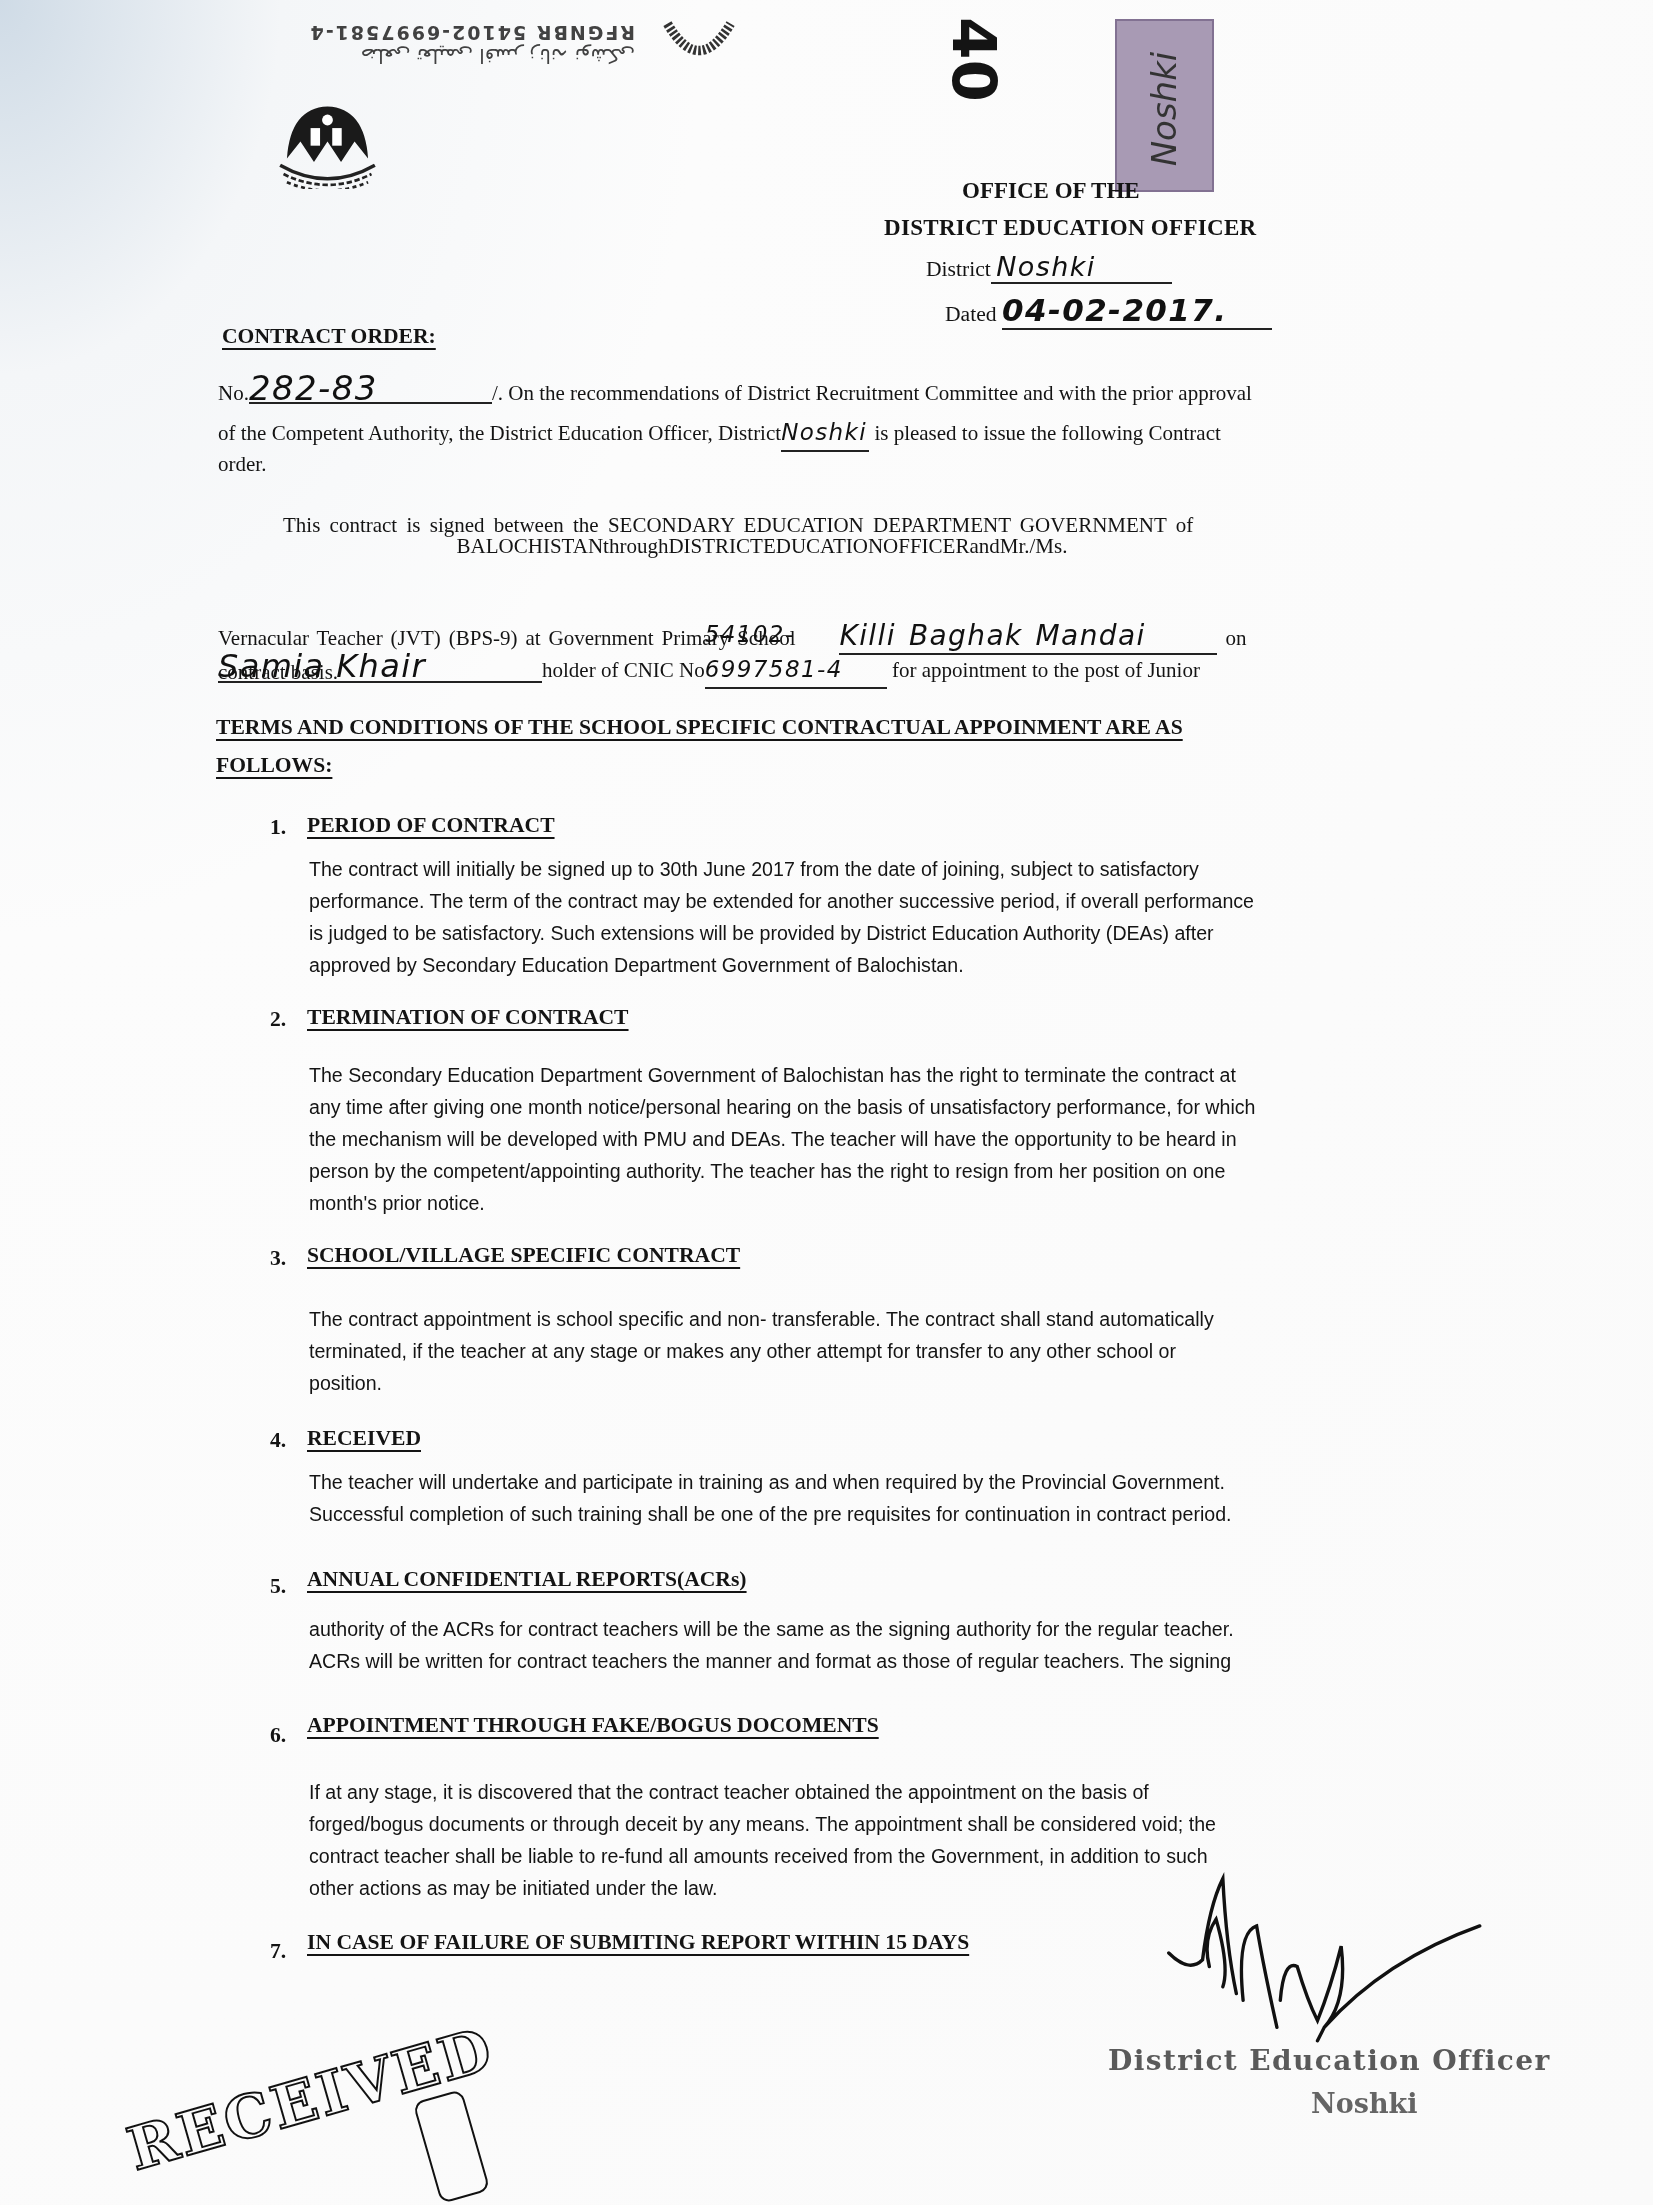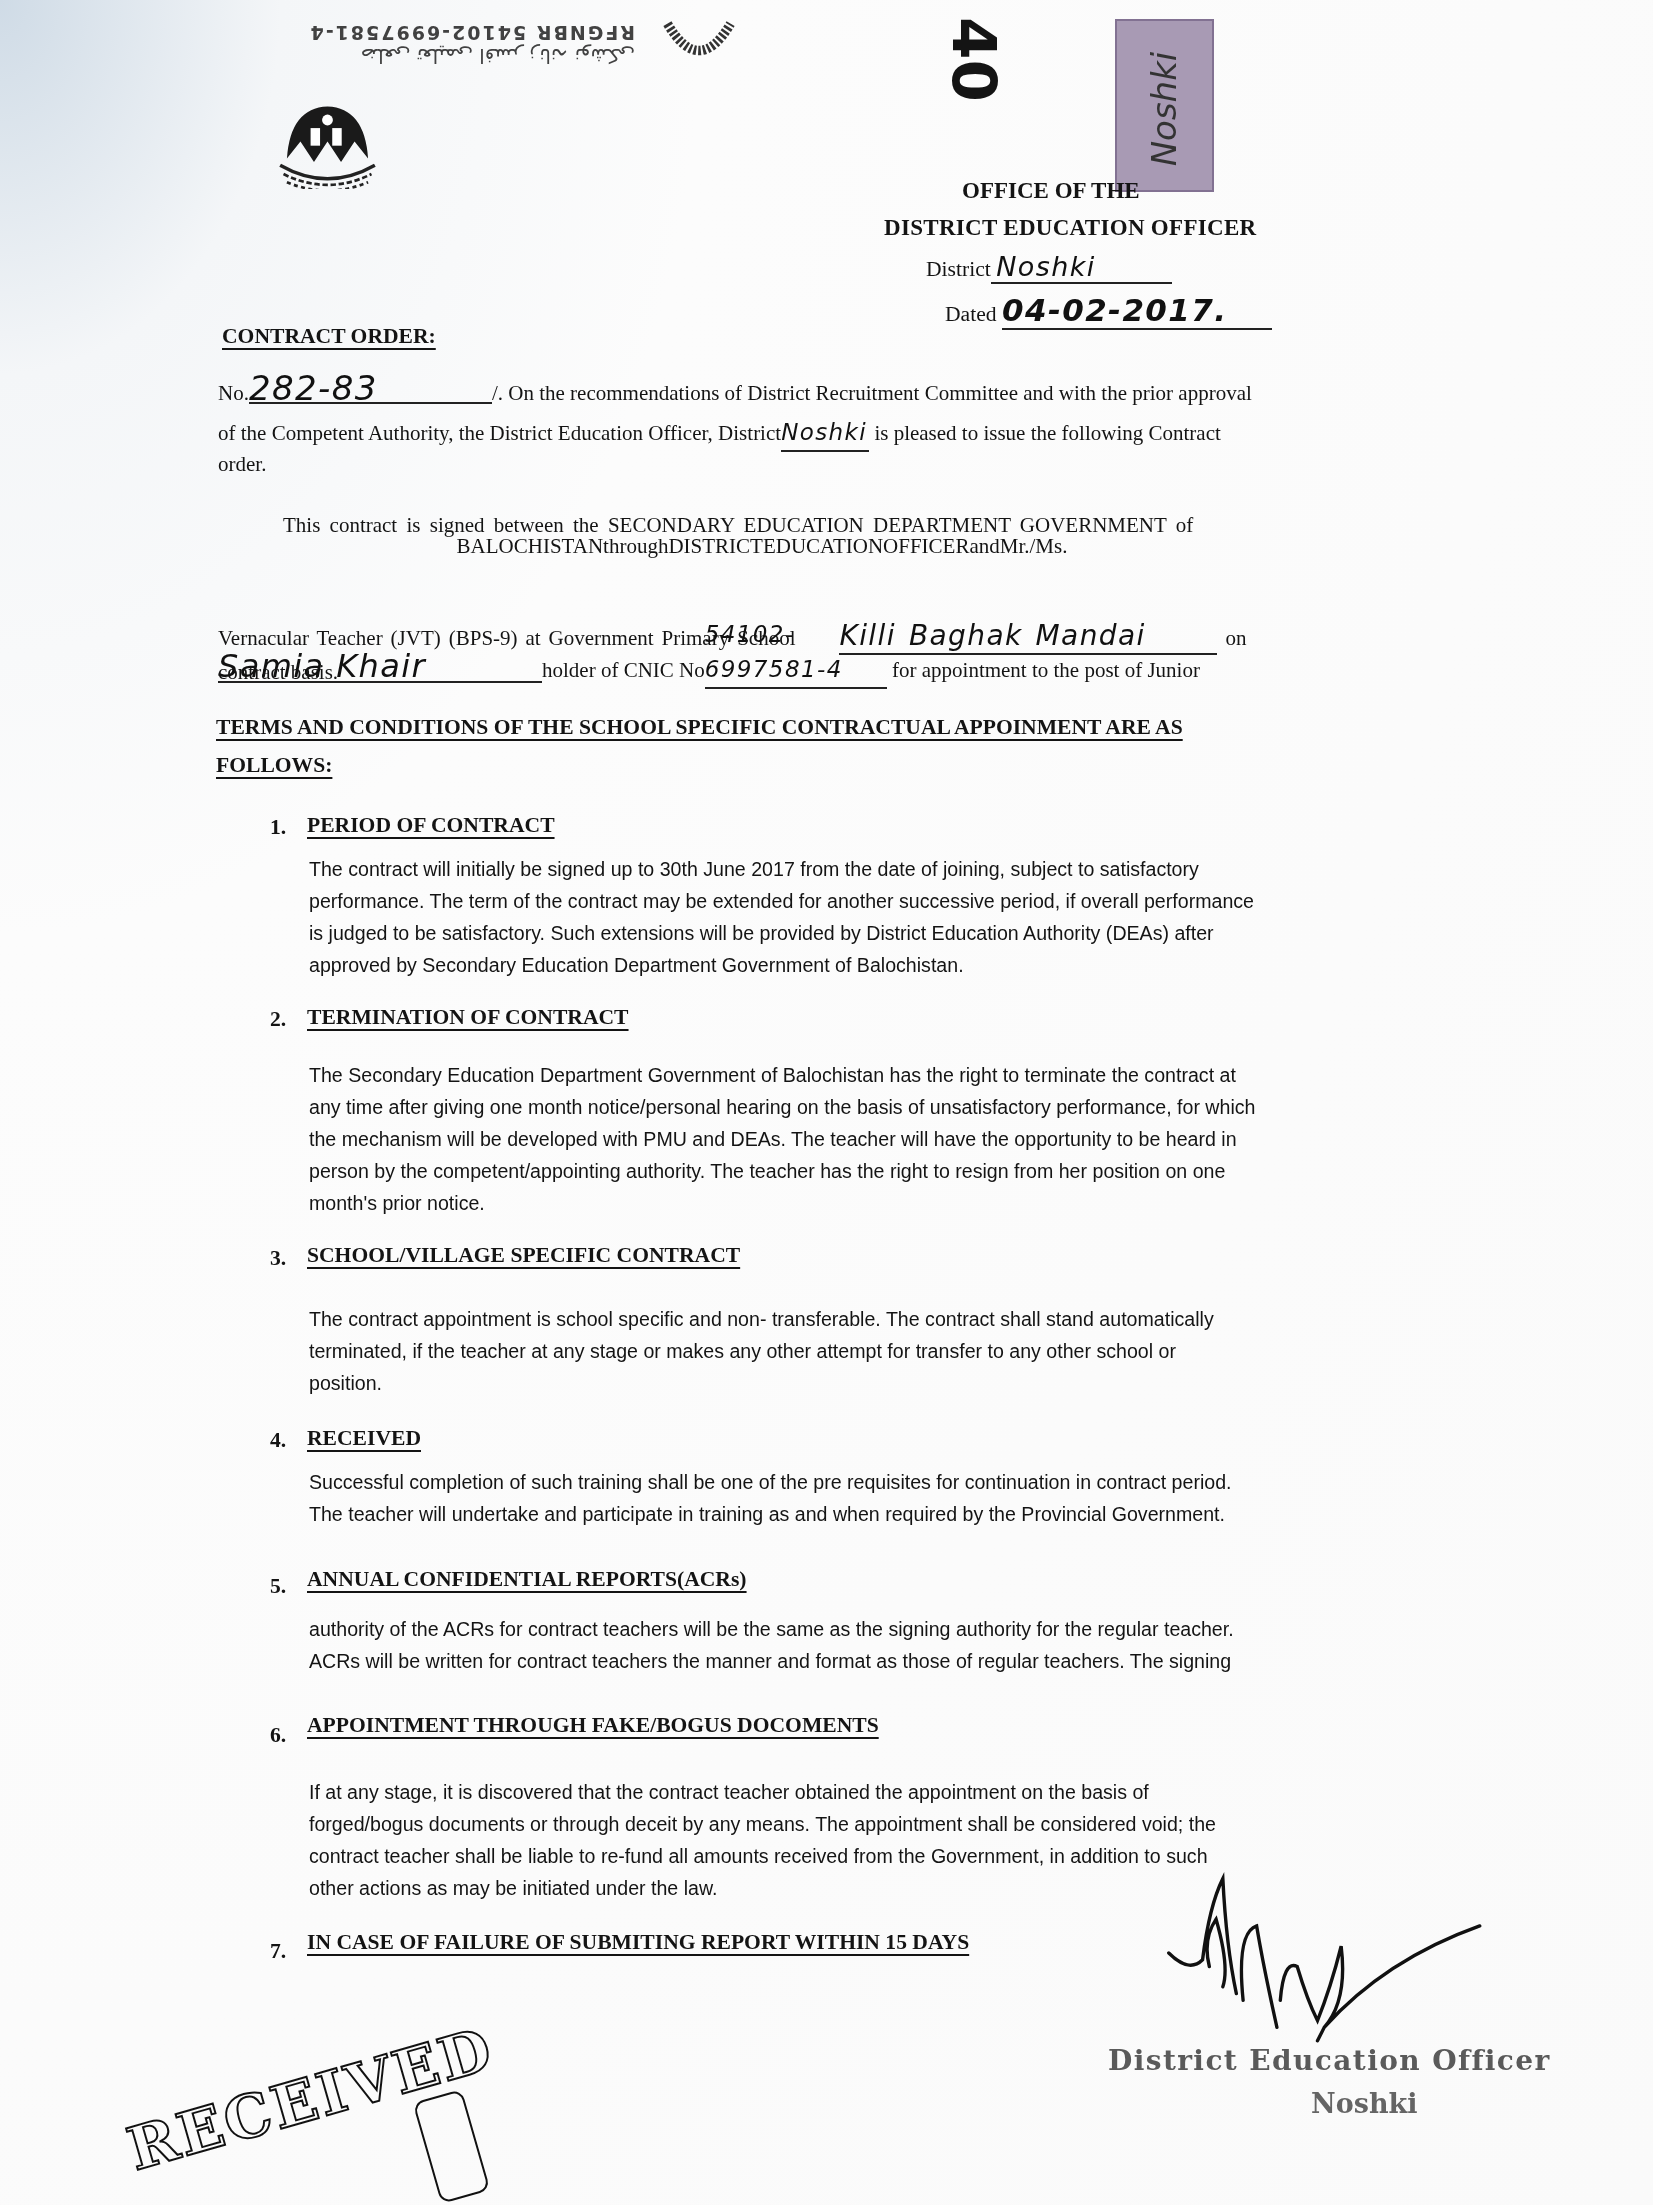--- a/index.html
+++ b/index.html
@@ -142,22 +142,22 @@
   <div class="abs sec-head heading-ul" style="left:307px;top:1243px;">SCHOOL/VILLAGE SPECIFIC CONTRACT</div>
   <div class="abs cal" style="left:309px;top:1303px;width:1020px;">
     <div>The contract appointment is school specific and non- transferable. The contract shall stand automatically</div>
     <div>terminated, if the teacher at any stage or makes any other attempt for transfer to any other school or</div>
     <div>position.</div>
   </div>
 
   <div class="abs num" style="left:270px;top:1428px;">4.</div>
   <div class="abs sec-head heading-ul" style="left:307px;top:1426px;">RECEIVED</div>
   <div class="abs cal" style="left:309px;top:1466px;width:1034px;">
+    <div>The teacher will undertake and participate in training as and when required by the Provincial Government.</div>
     <div>Successful completion of such training shall be one of the pre requisites for continuation in contract period.</div>
-    <div>The teacher will undertake and participate in training as and when required by the Provincial Government.</div>
   </div>
 
   <div class="abs num" style="left:270px;top:1574px;">5.</div>
   <div class="abs sec-head heading-ul" style="left:307px;top:1567px;">ANNUAL CONFIDENTIAL REPORTS(ACRs)</div>
   <div class="abs cal" style="left:309px;top:1613px;width:1034px;">
     <div>authority of the ACRs for contract teachers will be the same as the signing authority for the regular teacher.</div>
     <div>ACRs will be written for contract teachers the manner and format as those of regular teachers. The signing</div>
   </div>
 
   <div class="abs num" style="left:270px;top:1723px;">6.</div>

